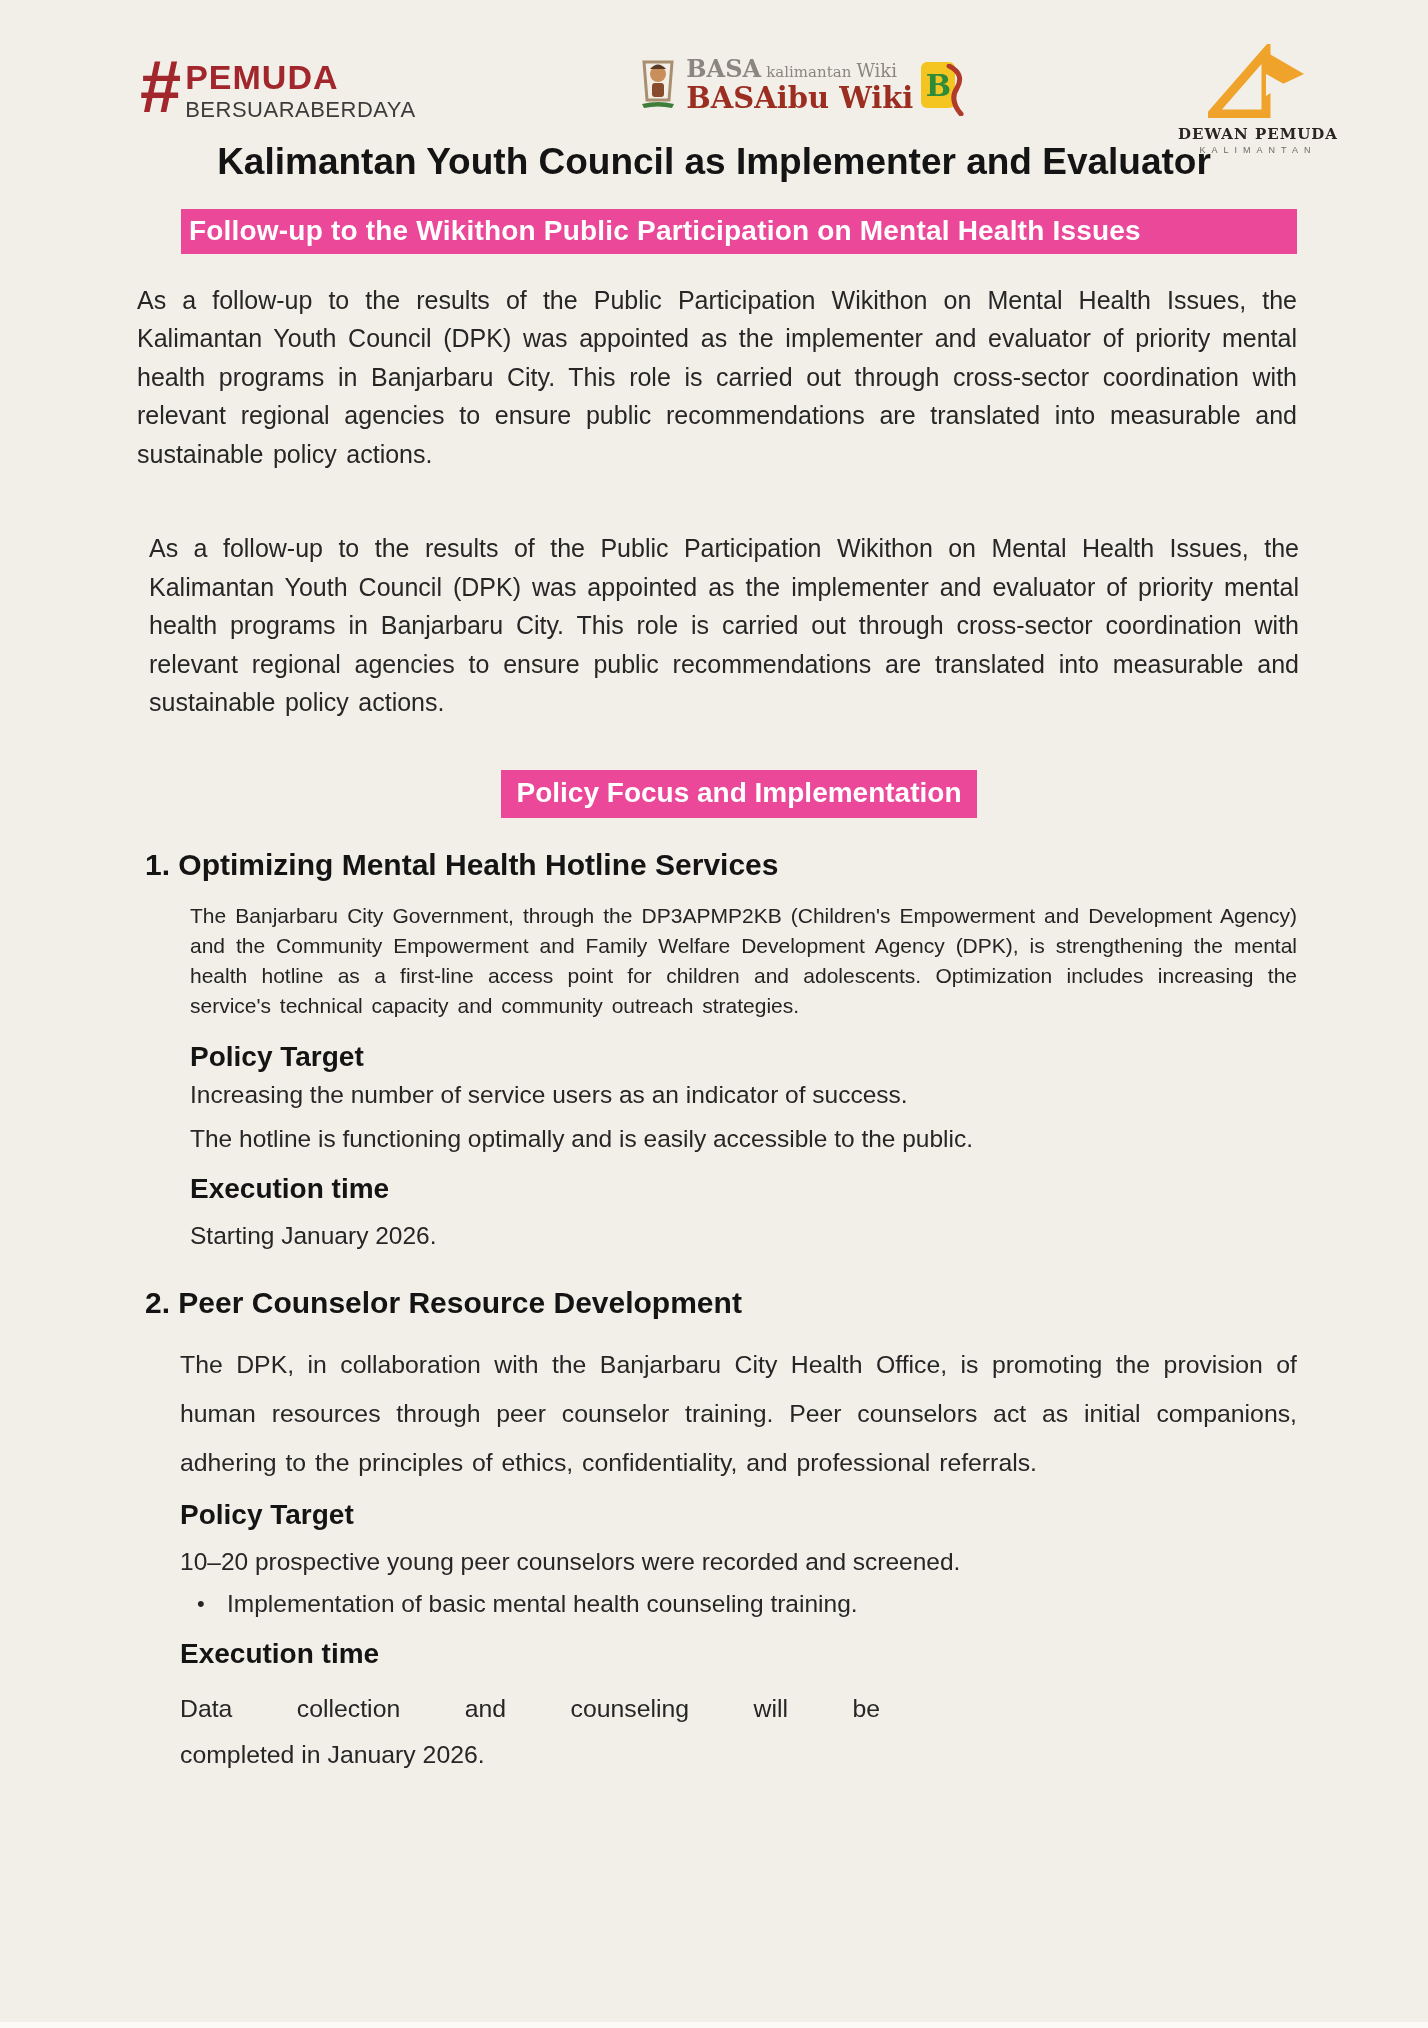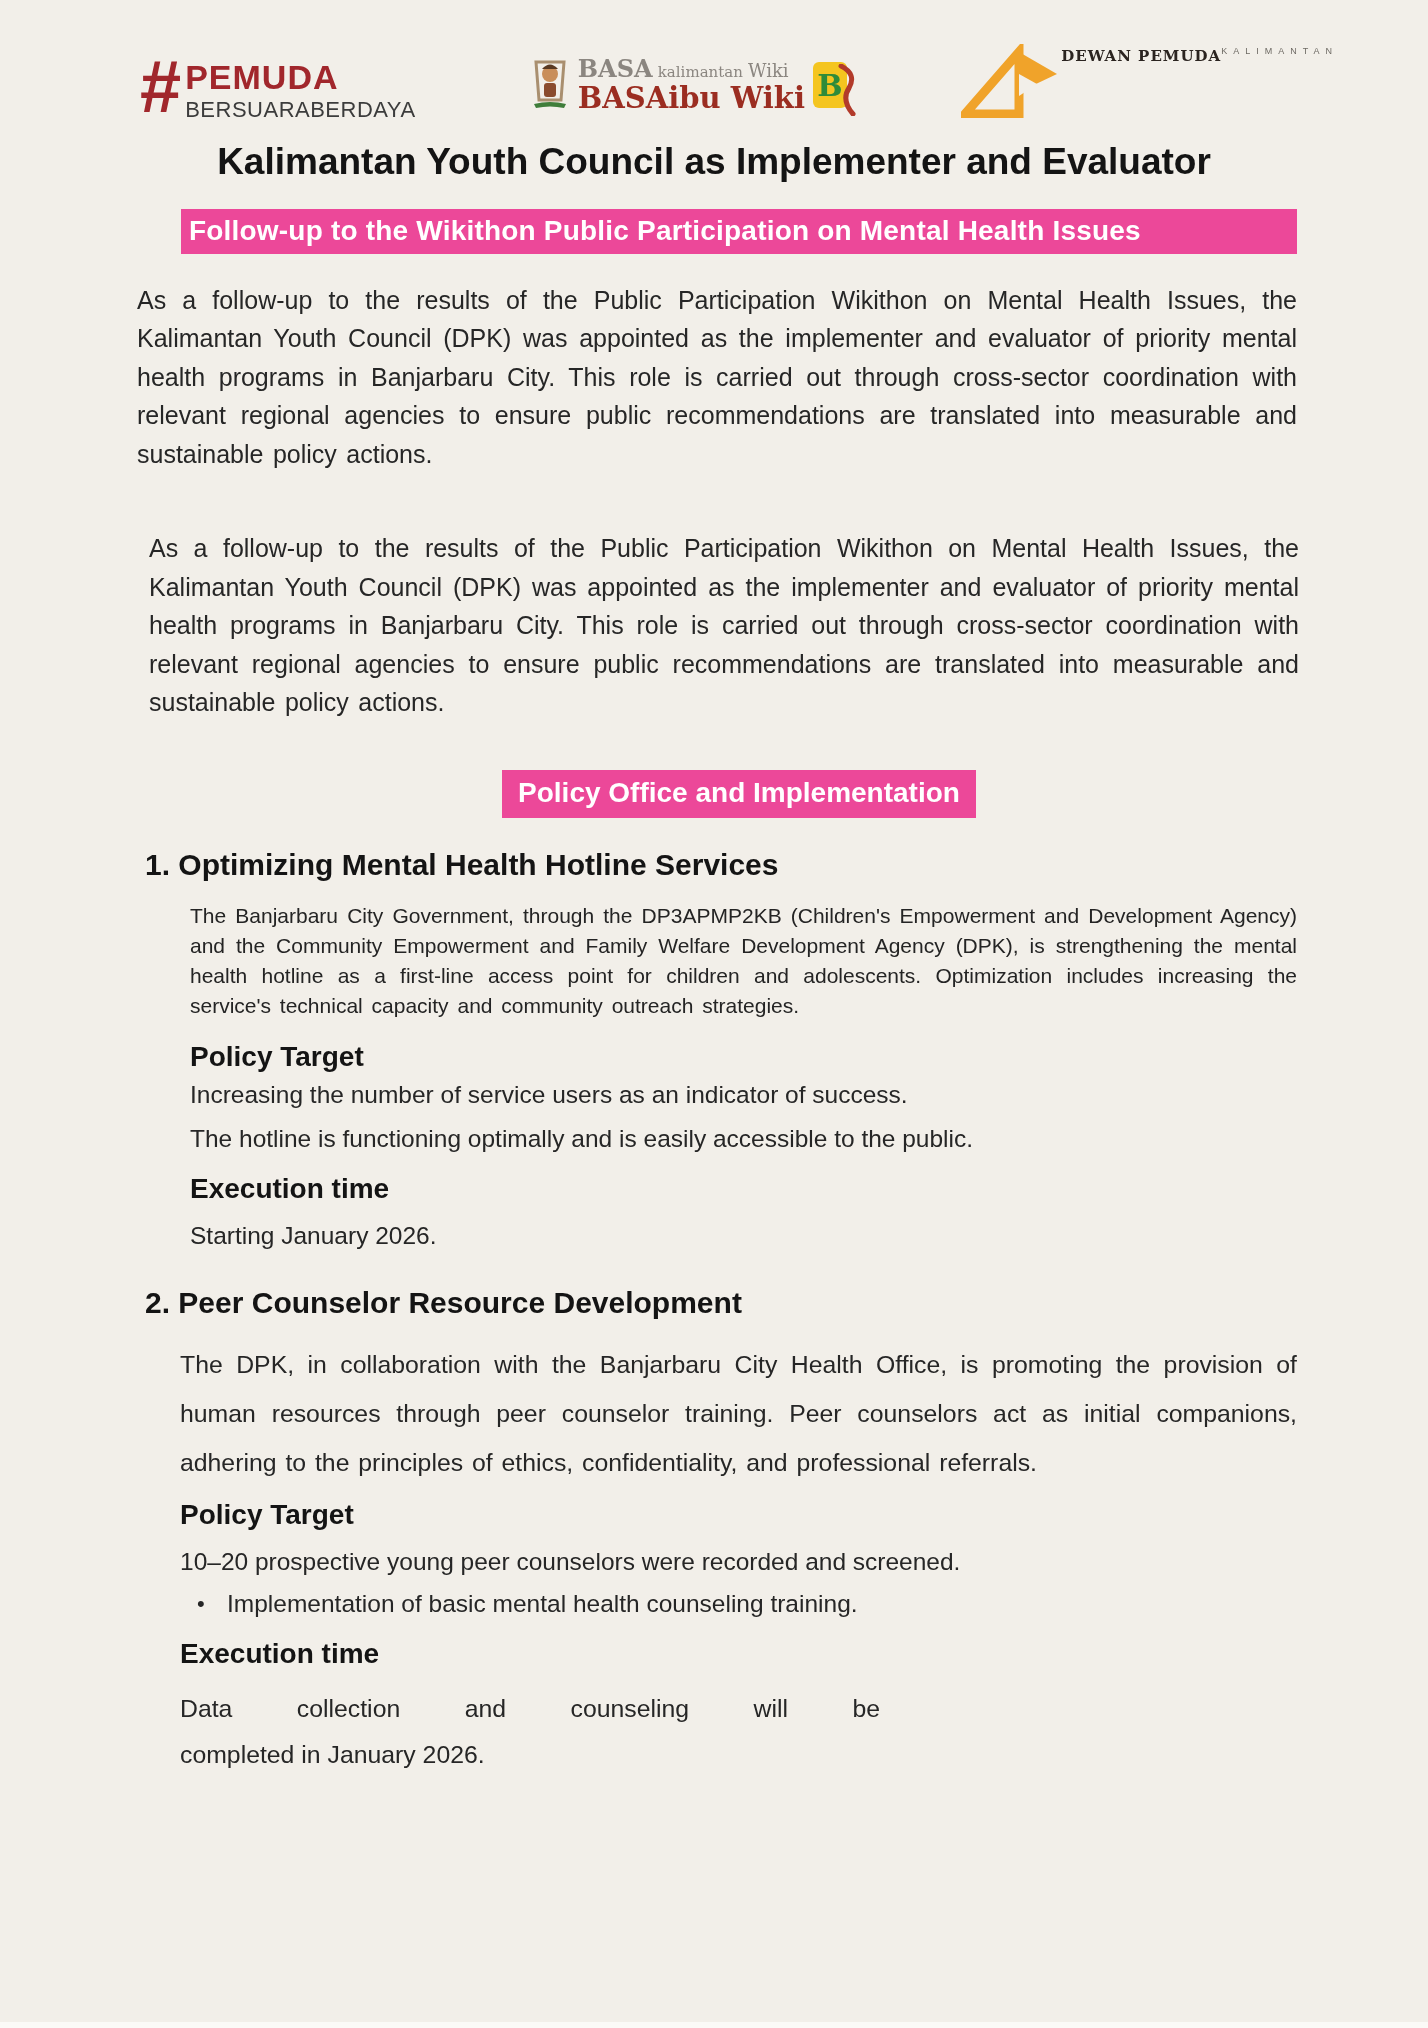--- a/index.html
+++ b/index.html
@@ -23,21 +23,21 @@
   .basa-line1 { color:#8B8680; }
   .basa-line1 .b1 { font-size:24px; font-weight:700; }
   .basa-line1 .b2 { font-size:15px; font-weight:400; }
   .basa-line1 .b3 { font-size:18px; font-weight:400; }
   .basa-line2 { font-size:29px; font-weight:700; color:#9B2D21; margin-top:3px; }
   .bk-badge { position:relative; width:34px; height:46px; background:#F4C520; border-radius:6px;
               display:flex; align-items:center; justify-content:center; }
   .bk-badge .bk-b { color:#2E8B3A; font-size:30px; font-weight:800; font-family:"DejaVu Serif", serif; }
   .bk-swirl { position:absolute; right:-12px; top:2px; }
 
-  .logo-dewan { display:flex; flex-direction:row; margin-top:-6px; }
+  .logo-dewan { display:flex; flex-direction:column; align-items:center; margin-top:-6px; }
   .dewan-line1 { font-family:"DejaVu Serif", serif; font-size:15px; font-weight:700; color:#2B2420; letter-spacing:1px; margin-top:3px; }
   .dewan-line2 { font-size:9px; color:#6E6A64; letter-spacing:6px; margin-top:2px; }
 
   
   .doc-title { margin-top:14px; text-align:center; font-size:37px; font-weight:700; color:#141414; line-height:1.42; padding:0 100px; }
   .banner { background:#ec4899; color:#FFFFFF; font-weight:700; font-size:28px;margin-left:44px; }
   .banner-full { margin-top:20px; padding:6px 8px 7px 8px; letter-spacing:0.2px; }
   .banner-center-wrap { margin-top:48px; text-align:center; }
   .banner-center { display:inline-block; padding:7px 16px 9px 16px; }
 
@@ -127,21 +127,21 @@
   <div class="doc-title">Kalimantan Youth Council as Implementer and Evaluator</div>
 
   <div class="content">
 
     <div class="banner banner-full">Follow-up to the Wikithon Public Participation on Mental Health Issues</div>
 
     <div class="para para-1">As a follow-up to the results of the Public Participation Wikithon on Mental Health Issues, the Kalimantan Youth Council (DPK) was appointed as the implementer and evaluator of priority mental health programs in Banjarbaru City. This role is carried out through cross-sector coordination with relevant regional agencies to ensure public recommendations are translated into measurable and sustainable policy actions.</div>
     <div class="para para-2">As a follow-up to the results of the Public Participation Wikithon on Mental Health Issues, the Kalimantan Youth Council (DPK) was appointed as the implementer and evaluator of priority mental health programs in Banjarbaru City. This role is carried out through cross-sector coordination with relevant regional agencies to ensure public recommendations are translated into measurable and sustainable policy actions.</div>
 
     <div class="banner-center-wrap">
-      <span class="banner banner-center">Policy Office and Implementation</span>
+      <span class="banner banner-center">Policy Focus and Implementation</span>
     </div>
 
     <div class="sec-heading">1. Optimizing Mental Health Hotline Services</div>
     <div class="sec1-body">The Banjarbaru City Government, through the DP3APMP2KB (Children's Empowerment and Development Agency) and the Community Empowerment and Family Welfare Development Agency (DPK), is strengthening the mental health hotline as a first-line access point for children and adolescents. Optimization includes increasing the service's technical capacity and community outreach strategies.</div>
 
     <div class="sub-heading s1-ind pt-head-1">Policy Target</div>
     <div class="pt-line s1-ind">Increasing the number of service users as an indicator of success.</div>
     <div class="pt-line s1-ind">The hotline is functioning optimally and is easily accessible to the public.</div>
 
     <div class="sub-heading s1-ind exec-head-1">Execution time</div>

